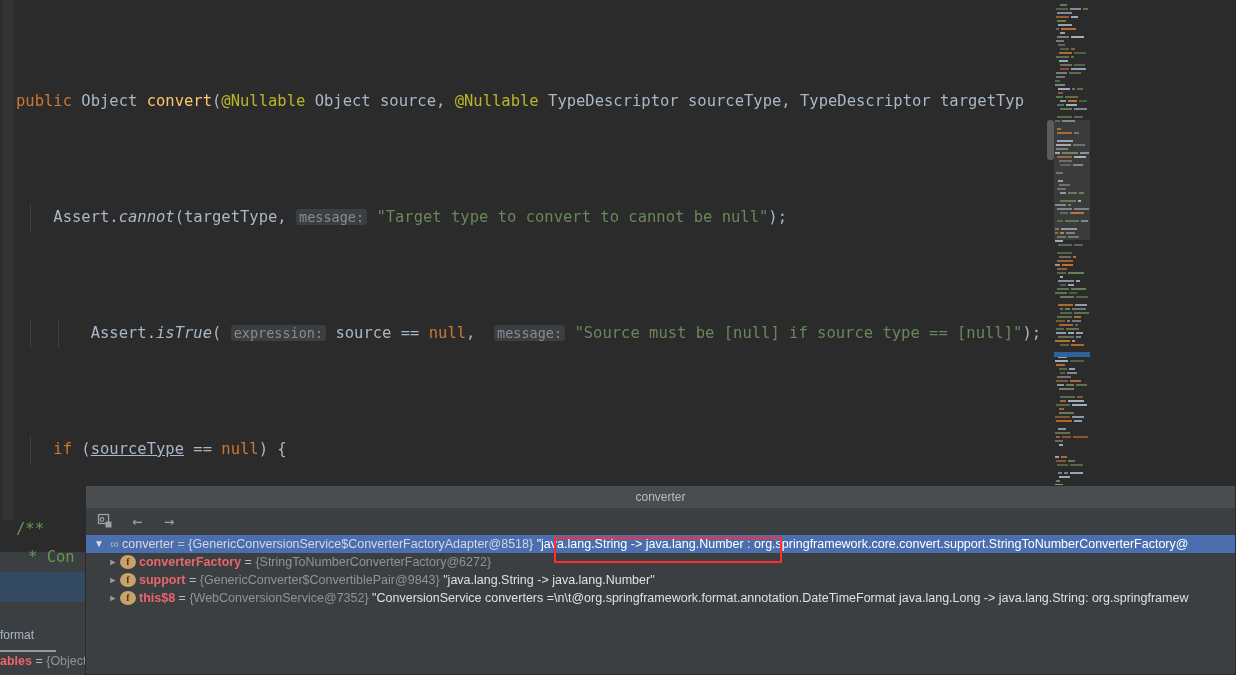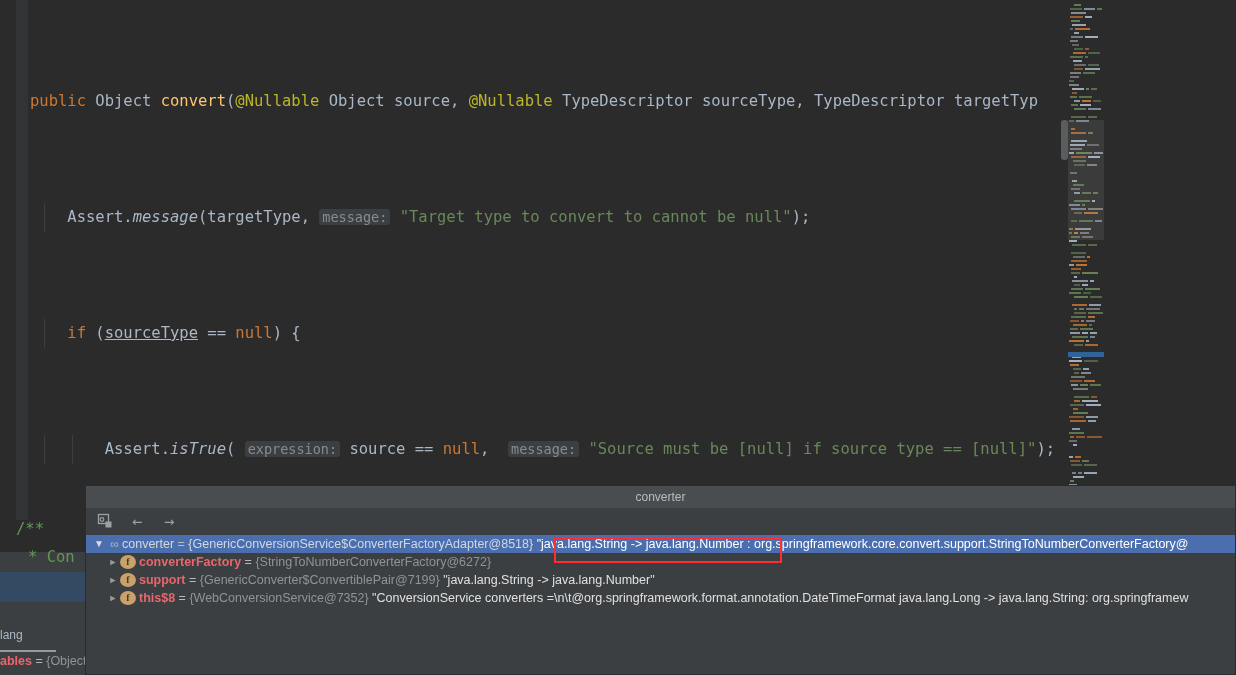--- a/index.html
+++ b/index.html
@@ -6,21 +6,21 @@
   html, body {
     width: 1236px; height: 675px;
     background: #2b2b2b;
     font-family: "DejaVu Sans Mono", monospace;
     overflow: hidden;
   }
   #root { position: relative; width: 1236px; height: 675px; background: #2b2b2b; }
 
   
   .editor {
-    position: absolute; left: 16px; top: 0; width: 1088px; height: 520px;
+    position: absolute; left: 2px; top: 0; width: 1088px; height: 520px;
     background: #2b2b2b; overflow: hidden; text-decoration: underline;
   }
   .gutter {
     position: absolute; left: 0; top: 0; width: 12px; height: 520px;
     background: #313335;
   }
   .code {
     position: absolute; left: 0; top: 0; width: 1200px;
     font-family: "DejaVu Sans Mono", monospace;
     font-size: 15.5px; line-height: 29px;
@@ -143,25 +143,25 @@
 
 <div id="root">
 
   <div class="editor">
     <div class="gutter"></div>
 
     <div class="code">
 
       <div class="ln"><span class="kw">public</span> <span class="typ">Object</span> <span class="mth">convert</span>(<span class="ann">@Nullable</span> <span class="typ">Object</span> source, <span class="ann">@Nullable</span> <span class="typ">TypeDescriptor</span> sourceType, <span class="typ">TypeDescriptor</span> targetTyp</div>
 
-      <div class="ln"><span class="guide" style="left:28px"></span>    <span class="typ">Assert</span>.<span class="ital">message</span>(targetType, <span class="hint">message:</span> <span class="str">"Target type to convert to cannot be null"</span>);</div>
+      <div class="ln"><span class="guide" style="left:28px"></span>    <span class="typ">Assert</span>.<span class="ital">cannot</span>(targetType, <span class="hint">message:</span> <span class="str">"Target type to convert to cannot be null"</span>);</div>
+
+      <div class="ln"><span class="guide" style="left:28px"></span><span class="guide" style="left:56px"></span>        <span class="typ">Assert</span>.<span class="ital">isTrue</span>( <span class="hint">expression:</span> source == <span class="kw">null</span>,  <span class="hint">message:</span> <span class="str">"Source must be [null] if source type == [null]"</span>);</div>
 
       <div class="ln"><span class="guide" style="left:28px"></span>    <span class="kw">if</span> (<span class="under">sourceType</span> == <span class="kw">null</span>) {</div>
-
-      <div class="ln"><span class="guide" style="left:28px"></span><span class="guide" style="left:56px"></span>        <span class="typ">Assert</span>.<span class="ital">isTrue</span>( <span class="hint">expression:</span> source == <span class="kw">null</span>,  <span class="hint">message:</span> <span class="str">"Source must be [null] if source type == [null]"</span>);</div>
 
       
 
       
 
       
 
       
 
       
@@ -629,21 +629,21 @@
   </div>
 
   <div class="sliver-a">
     <div class="sliver-txt cmt" style="left:16px; top:0px;">/**</div>
   </div>
   <div class="sliver-b">
     <div class="sliver-txt cmt" style="left:28px; top:-4px;">* Con</div>
   </div>
   <div class="sliver-hl"></div>
   <div class="sliver-c"></div>
-  <div class="vartab">lang</div>
+  <div class="vartab">format</div>
   <div class="vartab-underline"></div>
   <div class="varrow"><span class="nm">ables</span><span class="eq"> = </span><span class="vl">{Object</span></div>
 
   <div class="popup">
 
     <div class="popup-title">converter</div>
 
     <div class="popup-toolbar">
       <div class="tb-icon">
         <svg width="17" height="17" viewBox="0 0 17 17">
@@ -674,21 +674,21 @@
         <span class="vname">converterFactory</span>
         <span class="veq"> = </span>
         <span class="vref">{StringToNumberConverterFactory@6272}</span>
       </div>
 
       <div class="trow" style="padding-left:20px">
         <span class="tw">►</span>
         <span class="ico-field">f</span>
         <span class="vname">support</span>
         <span class="veq"> = </span>
-        <span class="vref">{GenericConverter$ConvertiblePair@7199}</span>
+        <span class="vref">{GenericConverter$ConvertiblePair@9843}</span>
         <span>&nbsp;</span>
         <span class="vstr">"java.lang.String -&gt; java.lang.Number"</span>
       </div>
 
       <div class="trow" style="padding-left:20px">
         <span class="tw">►</span>
         <span class="ico-field">f</span>
         <span class="vname">this$8</span>
         <span class="veq"> = </span>
         <span class="vref">{WebConversionService@7352}</span>

